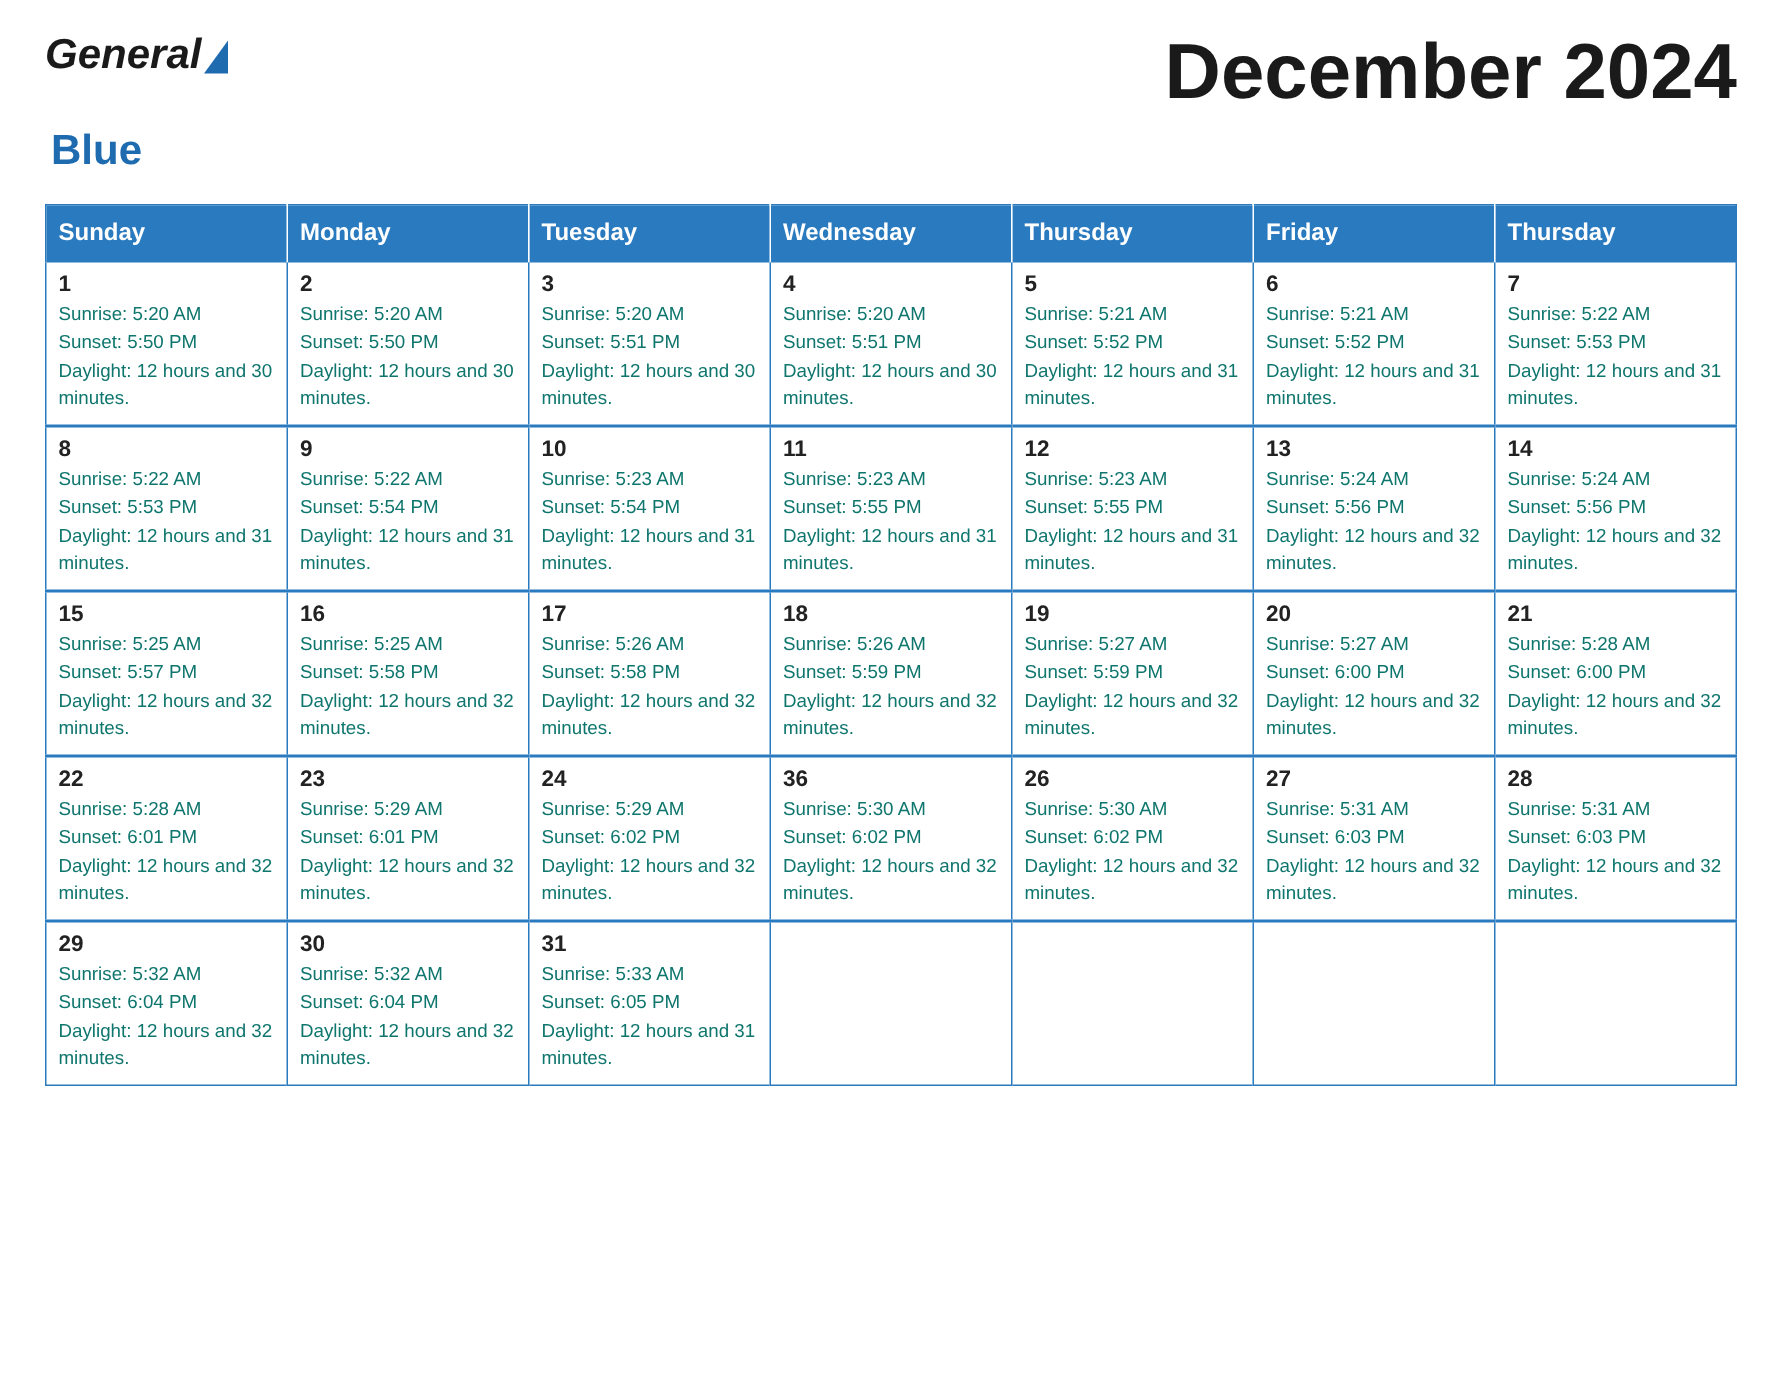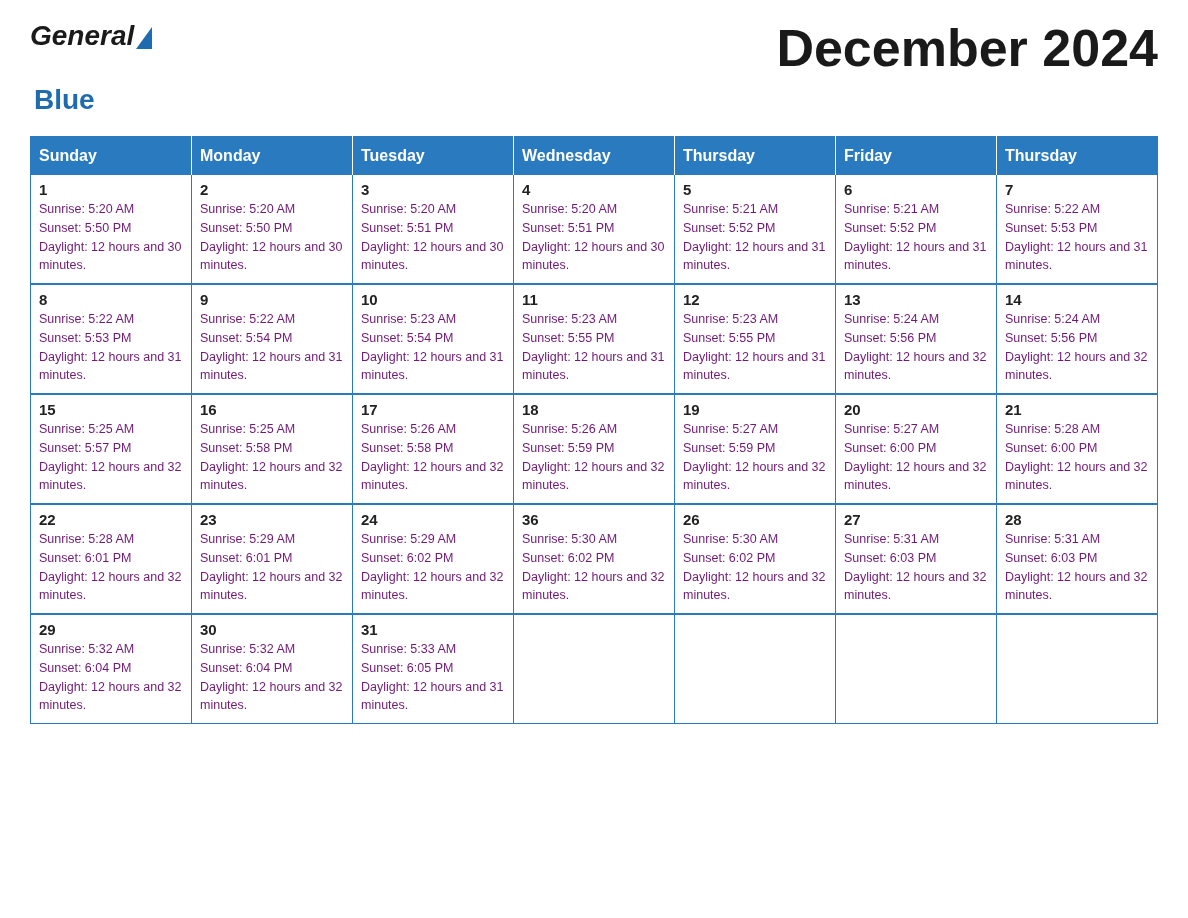--- a/index.html
+++ b/index.html
@@ -97,21 +97,21 @@
     }
     .day-number {
       font-size: 15px;
       font-weight: bold;
       display: block;
       margin-bottom: 2px;
     }
     .day-info {
       font-size: 12.5px;
       line-height: 1.5;
-      color: #701a75;
+      color: #0f766e;
     }
     .empty-cell {
       background: #fff;
     }
   </style>
 </head>
 <body>
 
 <div class="header">
   <div class="logo">

